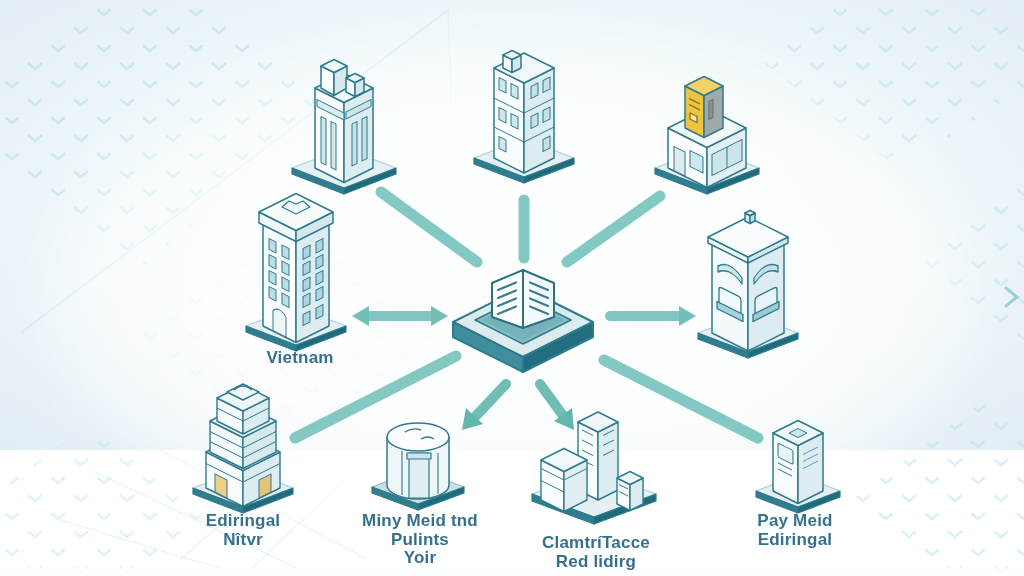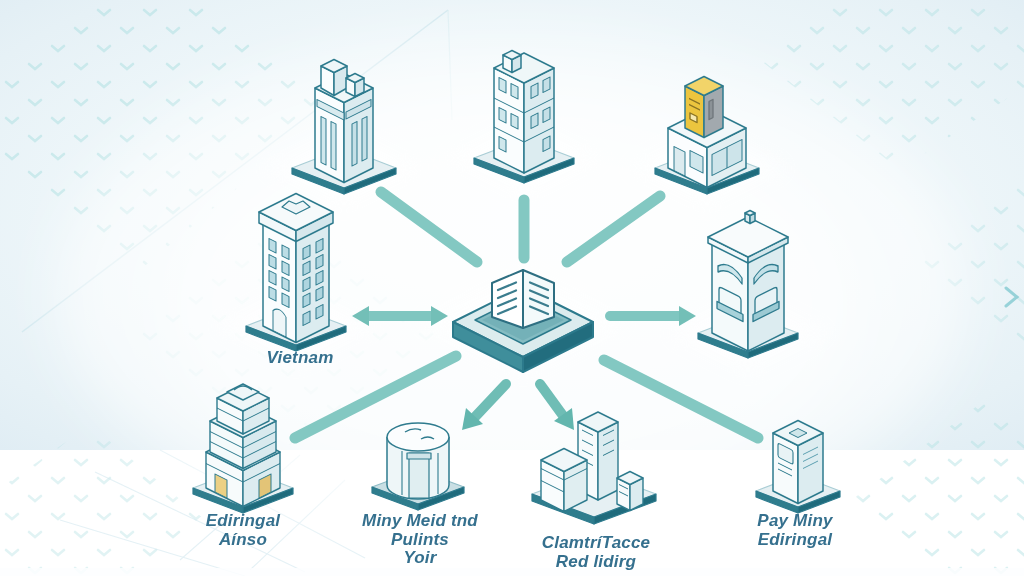--- a/index.html
+++ b/index.html
@@ -1,18 +1,18 @@
 <!DOCTYPE html>
 <html><head>
 <meta charset="utf-8">
 <style>
   html,body{margin:0;padding:0;}
   body{width:1024px;height:576px;overflow:hidden;font-family:"Liberation Sans",sans-serif;}
   #stage{position:relative;width:1024px;height:450px;
-    background:radial-gradient(ellipse at 50% 48%, #f8fcfd 0%, #eff7fa 55%, #e6f1f6 85%, #e0edf4 100%);font-style:italic;}
+    background:radial-gradient(ellipse at 50% 48%, #f8fcfd 0%, #eff7fa 55%, #e6f1f6 85%, #e0edf4 100%);}
   #scene{position:absolute;left:0;top:0;}
   .node-label{position:absolute;transform:translateX(-50%);text-align:center;
     color:#35708e;font-weight:700;font-size:17px;line-height:18.5px;letter-spacing:.2px;}
   .node-label div{white-space:nowrap;}
   .label-center{font-size:18px;color:#2f6b86;}
 </style>
 </head>
 <body>
 
 <div id="stage">
@@ -415,28 +415,28 @@
     </g>
     <polygon points="-9,-58 0,-53.5 9,-58 0,-62.5" fill="#cfe6ea" stroke-width="1"></polygon>
   </g>
 </svg>
 
   <div class="node-label" style="left:300px;top:349px;">
     <div>Vietnam</div>
   </div>
   <div class="node-label" style="left:243px;top:512px;">
     <div>Ediringal</div>
-    <div>Aínso</div>
+    <div>Nîtvr</div>
   </div>
   <div class="node-label" style="left:420px;top:512px;">
     <div>Miny Meid tnd</div>
     <div>Pulints</div>
     <div>Yoir</div>
   </div>
   <div class="node-label" style="left:596px;top:534px;">
     <div>ClamtríTacce</div>
     <div>Red lidirg</div>
   </div>
   <div class="node-label" style="left:795px;top:512px;">
-    <div>Pay Miny</div>
+    <div>Pay Meid</div>
     <div>Ediringal</div>
   </div>
 </div>
 
 </body></html>

